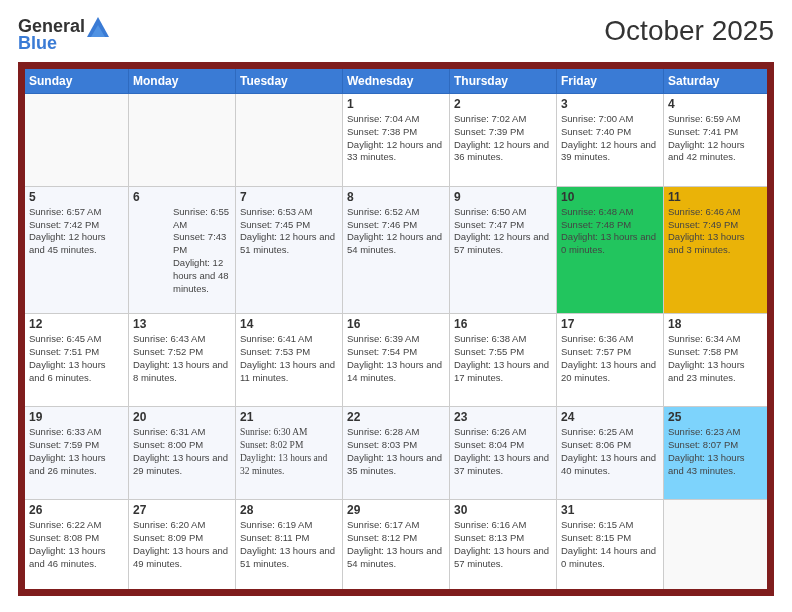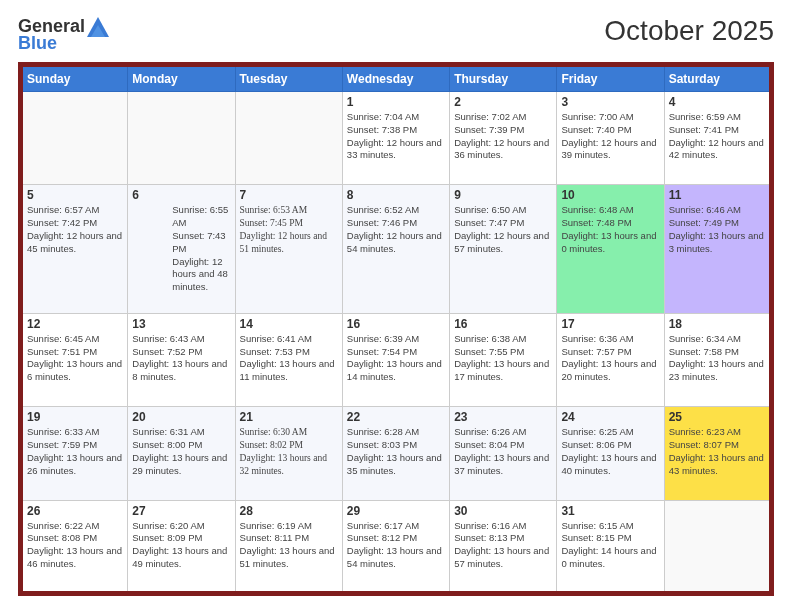--- a/index.html
+++ b/index.html
@@ -51,21 +51,21 @@
       color: #333;
       font-weight: normal;
       line-height: 1.1;
     }
     .location {
       font-size: 14px;
       color: #555;
     }
     .calendar {
       flex: 1;
-      border: 5px solid #7f1d1d;
+      border: 7px solid #7f1d1d;
       border-collapse: collapse;
       width: 100%;
       table-layout: fixed;
     }
     .calendar th {
       background-color: #3a7bd5;
       color: #fff;
       font-size: 12px;
       font-weight: bold;
       padding: 5px 4px;
@@ -170,43 +170,43 @@
 Daylight: 12 hours and 45 minutes.</div>
           </td>
           <td style="background: rgb(245, 247, 252);">
             <div class="day-number">6</div>
             <div class="day-info" style="white-space: pre-line; margin-left: 40px;">Sunrise: 6:55 AM
 Sunset: 7:43 PM
 Daylight: 12 hours and 48 minutes.</div>
           </td>
           <td style="background: rgb(245, 247, 252);">
             <div class="day-number">7</div>
-            <div class="day-info" style="white-space: pre-line; font-family: Liberation Serif, serif;">Sunrise: 6:53 AM
+            <div class="day-info" style="white-space: pre-line;">Sunrise: 6:53 AM
 Sunset: 7:45 PM
 Daylight: 12 hours and 51 minutes.</div>
           </td>
           <td style="background: rgb(245, 247, 252);">
             <div class="day-number">8</div>
             <div class="day-info" style="white-space: pre-line;">Sunrise: 6:52 AM
 Sunset: 7:46 PM
 Daylight: 12 hours and 54 minutes.</div>
           </td>
           <td style="background: rgb(245, 247, 252);">
             <div class="day-number">9</div>
             <div class="day-info" style="white-space: pre-line;">Sunrise: 6:50 AM
 Sunset: 7:47 PM
 Daylight: 12 hours and 57 minutes.</div>
           </td>
-          <td style="background: #86efac;">
+          <td style="background: #22c55e;">
             <div class="day-number">10</div>
             <div class="day-info" style="white-space: pre-line;">Sunrise: 6:48 AM
 Sunset: 7:48 PM
 Daylight: 13 hours and 0 minutes.</div>
           </td>
-          <td style="background: #c4b5fd;">
+          <td style="background: #eab308;">
             <div class="day-number">11</div>
             <div class="day-info" style="white-space: pre-line;">Sunrise: 6:46 AM
 Sunset: 7:49 PM
 Daylight: 13 hours and 3 minutes.</div>
           </td>
         </tr>
         <tr>
           <td>
             <div class="day-number">12</div>
             <div class="day-info" style="white-space: pre-line;">Sunrise: 6:45 AM
@@ -280,21 +280,21 @@
             <div class="day-info" style="white-space: pre-line;">Sunrise: 6:26 AM
 Sunset: 8:04 PM
 Daylight: 13 hours and 37 minutes.</div>
           </td>
           <td style="background: rgb(245, 247, 252);">
             <div class="day-number">24</div>
             <div class="day-info" style="white-space: pre-line;">Sunrise: 6:25 AM
 Sunset: 8:06 PM
 Daylight: 13 hours and 40 minutes.</div>
           </td>
-          <td style="background: #fde047;">
+          <td style="background: #7dd3fc;">
             <div class="day-number">25</div>
             <div class="day-info" style="white-space: pre-line;">Sunrise: 6:23 AM
 Sunset: 8:07 PM
 Daylight: 13 hours and 43 minutes.</div>
           </td>
         </tr>
         <tr>
           <td>
             <div class="day-number">26</div>
             <div class="day-info" style="white-space: pre-line;">Sunrise: 6:22 AM

